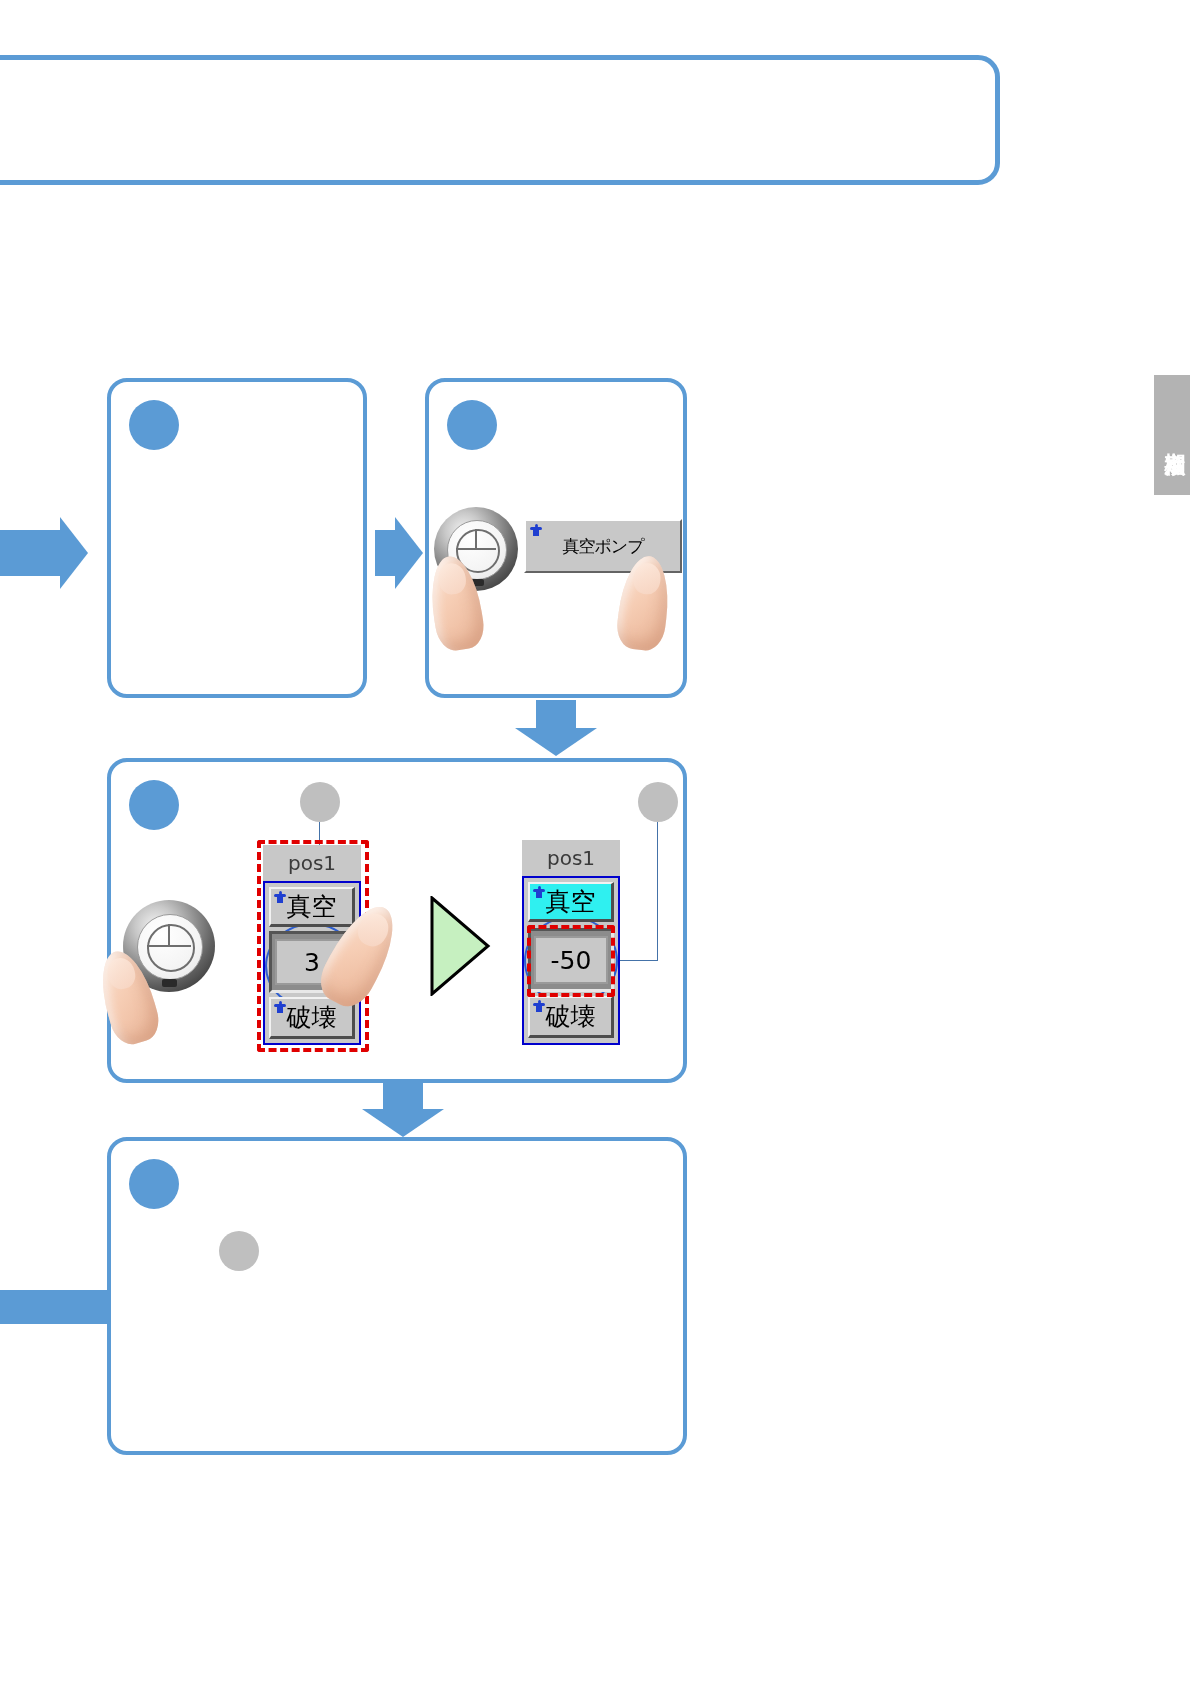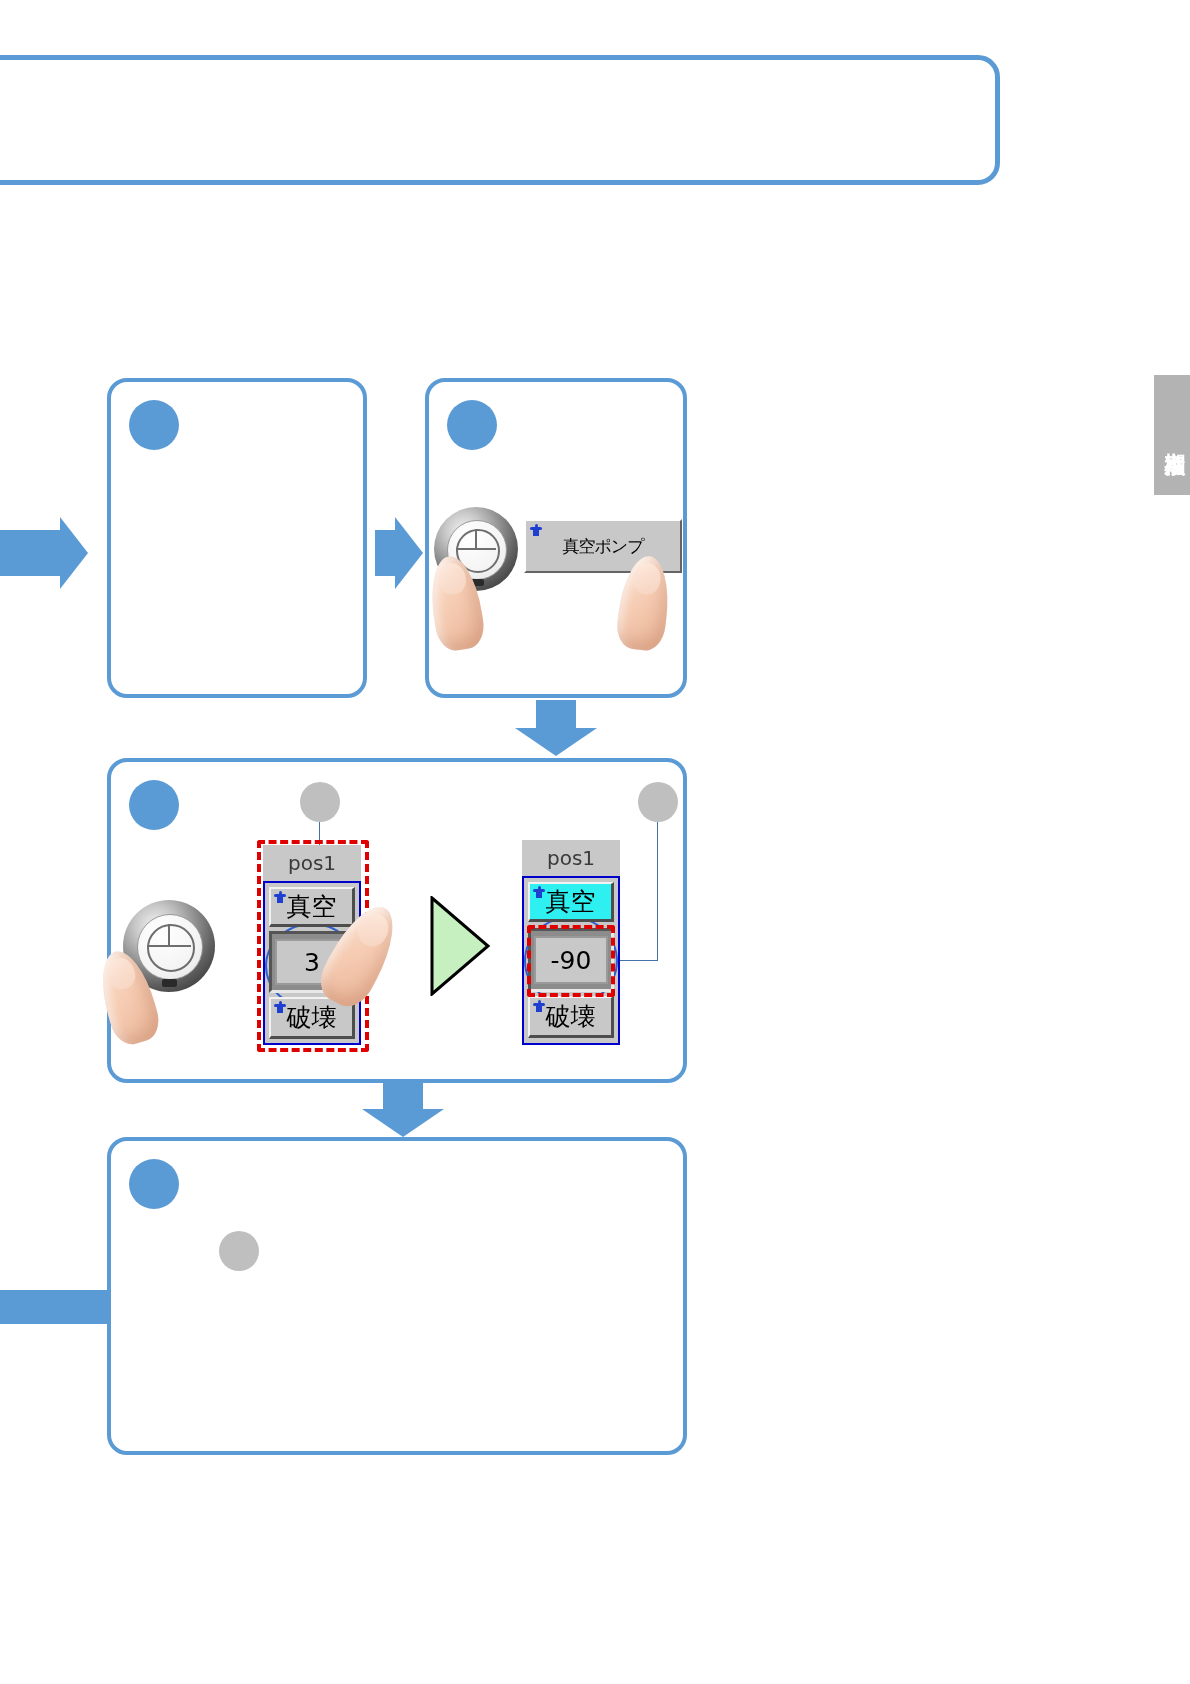--- a/index.html
+++ b/index.html
@@ -324,21 +324,21 @@
   <div class="oval-blue" style="left:2px;top:76px;width:94px;height:90px;"></div>
   <div class="cellbtn cyan" style="left:6px;top:42px;width:86px;height:40px;">
     <span class="lock-icon" style="left:3px;top:2px;">
       <span class="knobby"></span>
         <span class="cap"></span>
         <span class="body"></span>
     </span>
     <span>真空</span>
   </div>
   <div class="sunk" style="left:6px;top:88px;width:86px;height:64px;"></div>
-  <div class="val" style="left:12px;top:96px;width:74px;height:48px;">-90</div>
+  <div class="val" style="left:12px;top:96px;width:74px;height:48px;">-50</div>
   <div class="cellbtn" style="left:6px;top:156px;width:86px;height:42px;">
     <span class="lock-icon" style="left:3px;top:2px;">
       <span class="knobby"></span>
         <span class="cap"></span>
         <span class="body"></span>
     </span>
     <span>破壊</span>
   </div>
 </div>
 <div class="dash-red" style="left:527px;top:925px;width:88px;height:72px;"></div>

